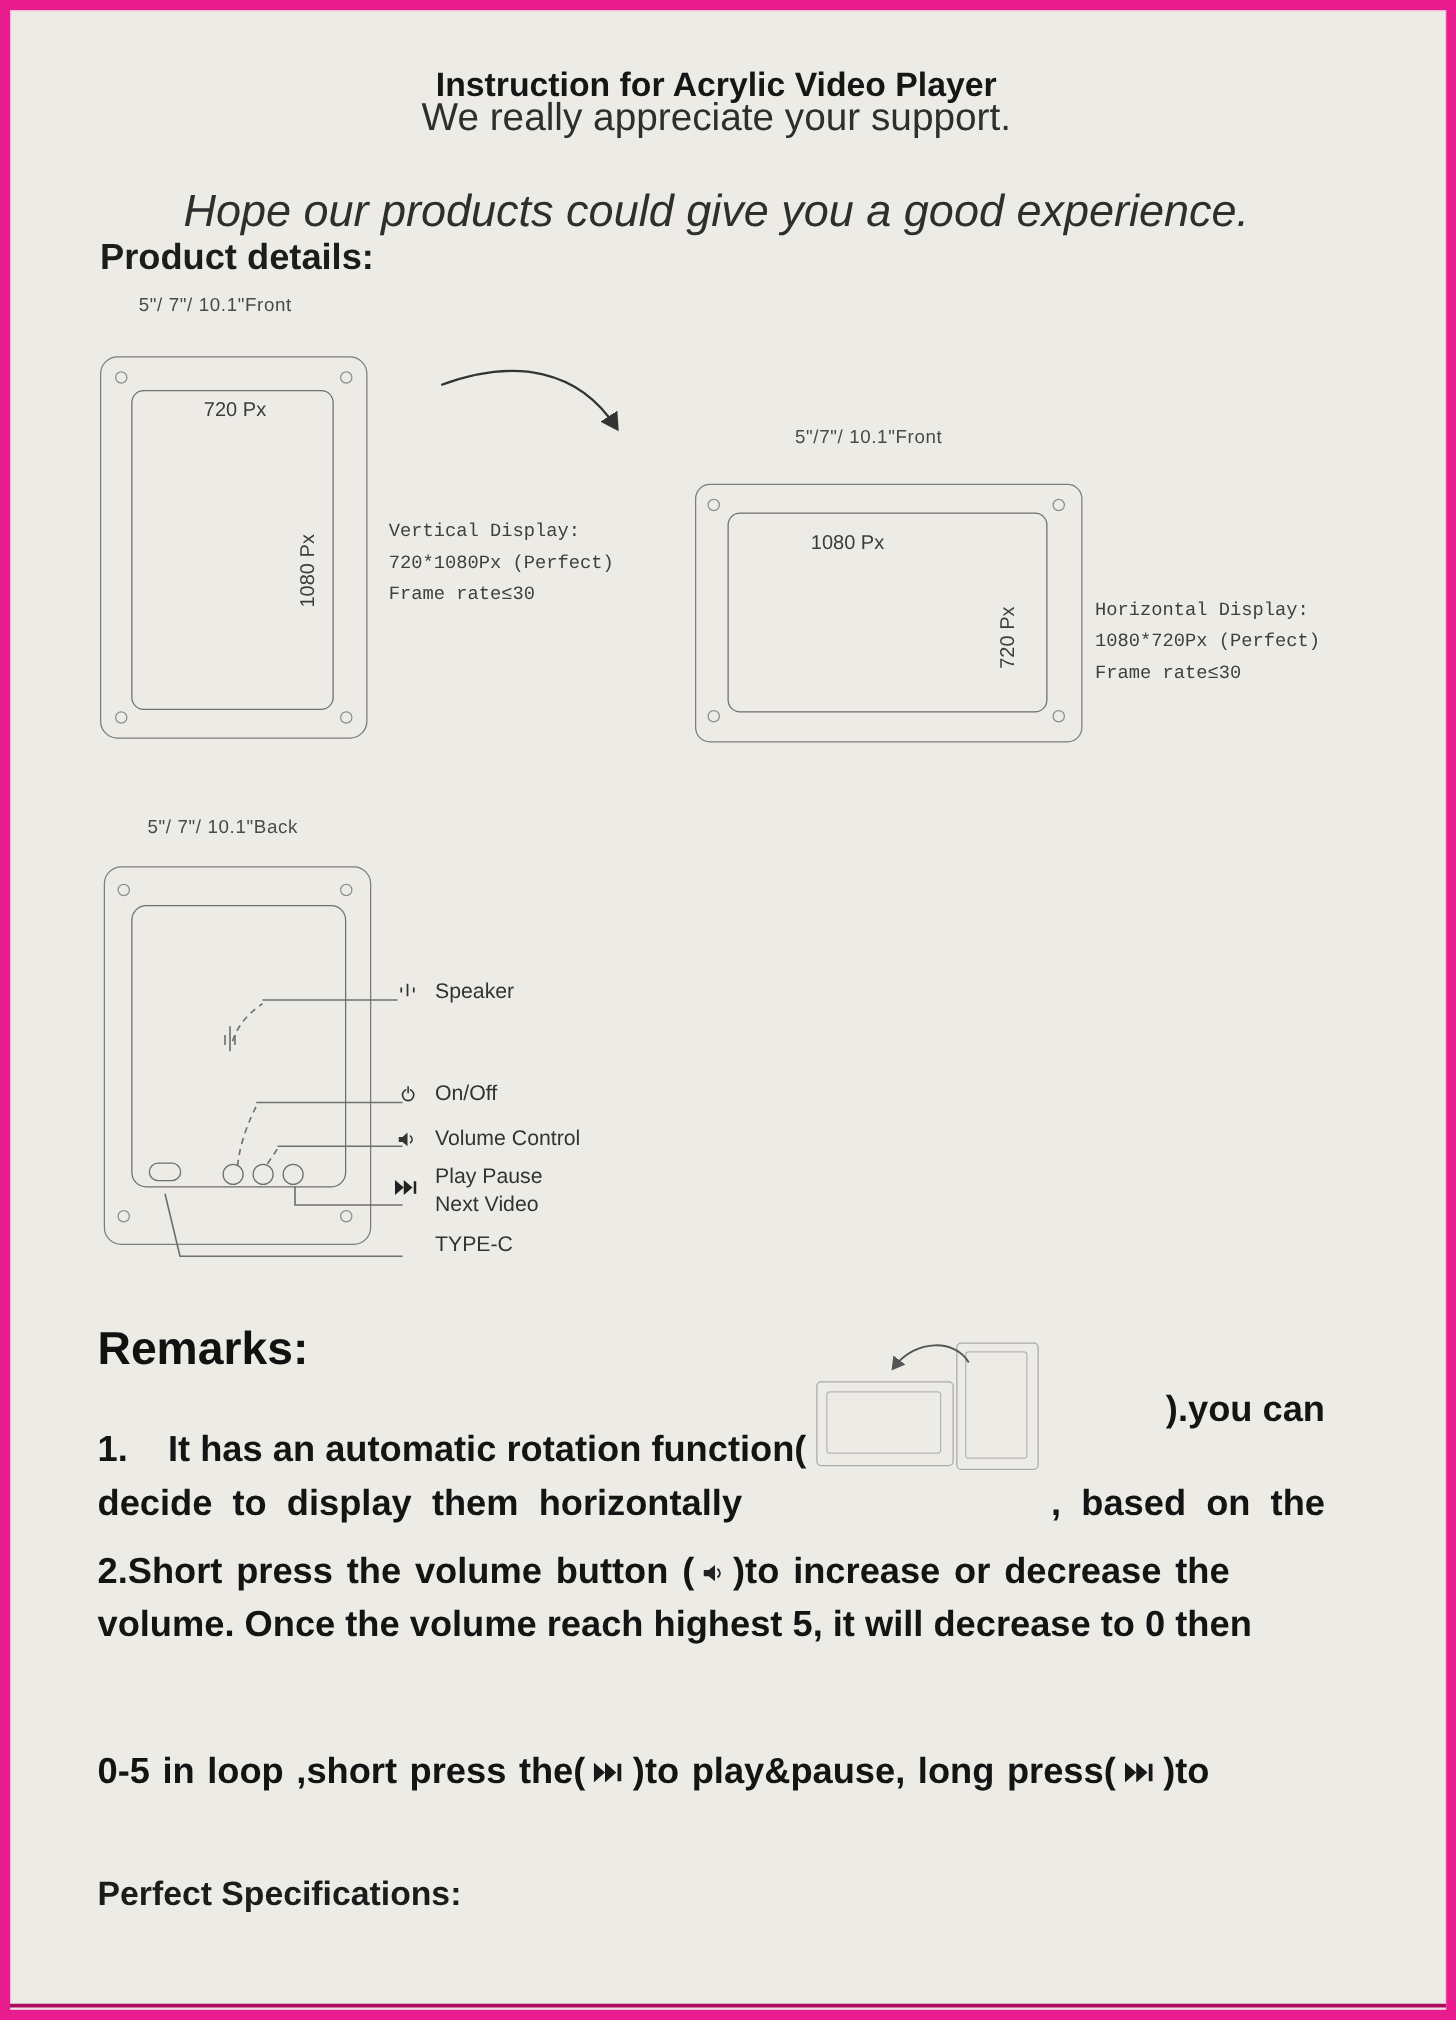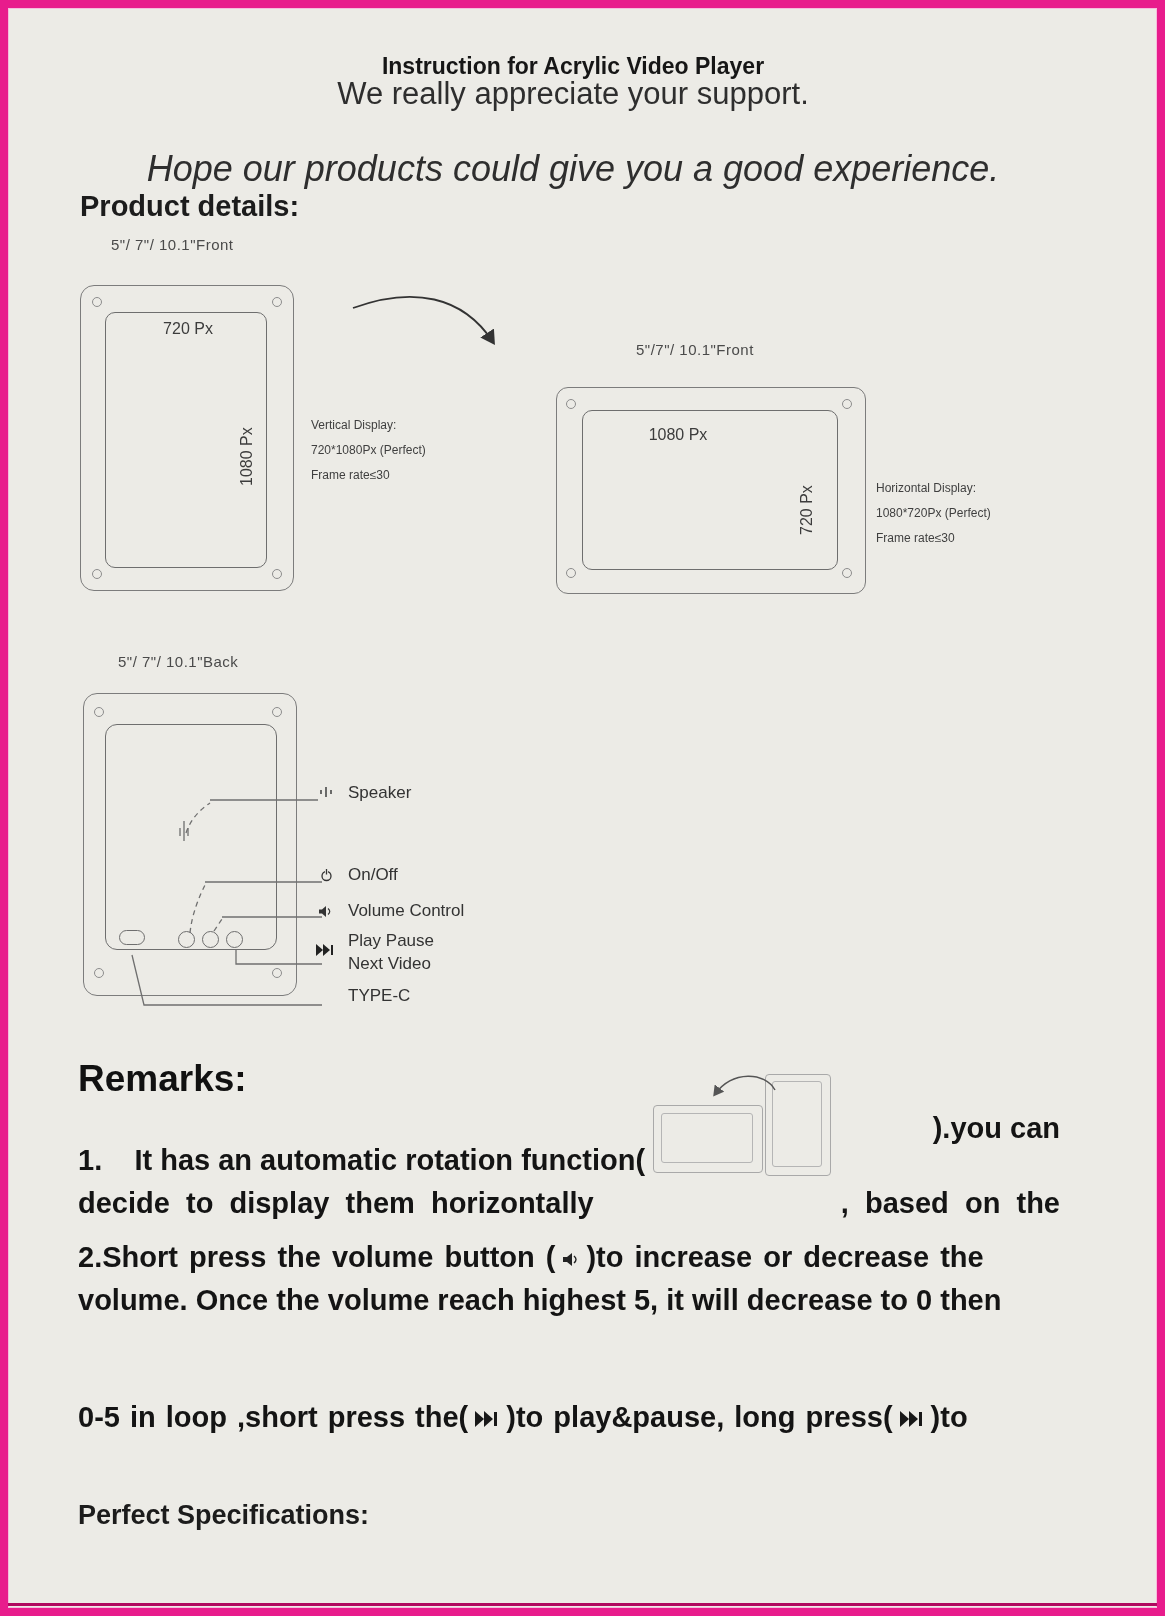--- a/index.html
+++ b/index.html
@@ -13,21 +13,21 @@
     font-family:"Liberation Sans", sans-serif;
     color:#1c1c1c;
     box-shadow: inset 0 0 0 1px #f6bcdd;
   }
   .page::after{
     content:'';position:absolute;left:0;right:0;bottom:2px;height:3px;
     background:#b0085f;z-index:4;
   }
   .abs{position:absolute;}
   .centered{left:70px;width:990px;text-align:center;}
-  .title{top:45px;font-size:23px;font-weight:bold;color:#161616;}
+  .title{top:45px;font-size:27px;font-weight:bold;color:#161616;}
   .sub1{top:68px;font-size:31px;font-weight:normal;color:#2e2e2e;text-align:center;}
   .sub2{top:140px;font-size:36px;font-weight:normal;color:#2e2e2e;font-style:italic;}
   .h-details{left:72px;top:182px;font-size:29px;font-weight:bold;}
   .diagram-label{font-size:15px;color:#4a4a4a;letter-spacing:.5px;}
   .frame{
     position:absolute;border:1.6px solid #7c7c7c;border-radius:14px;
     background:#ecebe6;box-sizing:border-box;
   }
   .screen{
     position:absolute;border:1.5px solid #6e6e6e;border-radius:10px;
@@ -35,21 +35,21 @@
   }
   .screw{
     position:absolute;width:10px;height:10px;border:1.3px solid #8d8d8d;
     border-radius:50%;box-sizing:border-box;
   }
   .px-label{font-size:16px;color:#3c3c3c;text-align:center;}
   .vtext{
     writing-mode:vertical-rl;transform:rotate(180deg);
     font-size:16px;color:#3c3c3c;
   }
-  .note{font-size:12px;line-height:25px;color:#3f3f3f;}
+  .note{font-size:15px;line-height:25px;color:#3f3f3f;font-family:Liberation Mono, monospace;}
   .callout-text{font-size:17px;color:#333;}
   .port{
     position:absolute;width:26px;height:15px;border:1.5px solid #6e6e6e;
     border-radius:8px;box-sizing:border-box;
   }
   .btn{
     position:absolute;width:17px;height:17px;border:1.5px solid #6e6e6e;
     border-radius:50%;box-sizing:border-box;
   }
   .remarks-h{left:70px;top:1050px;font-size:37px;font-weight:bold;color:#111;}

